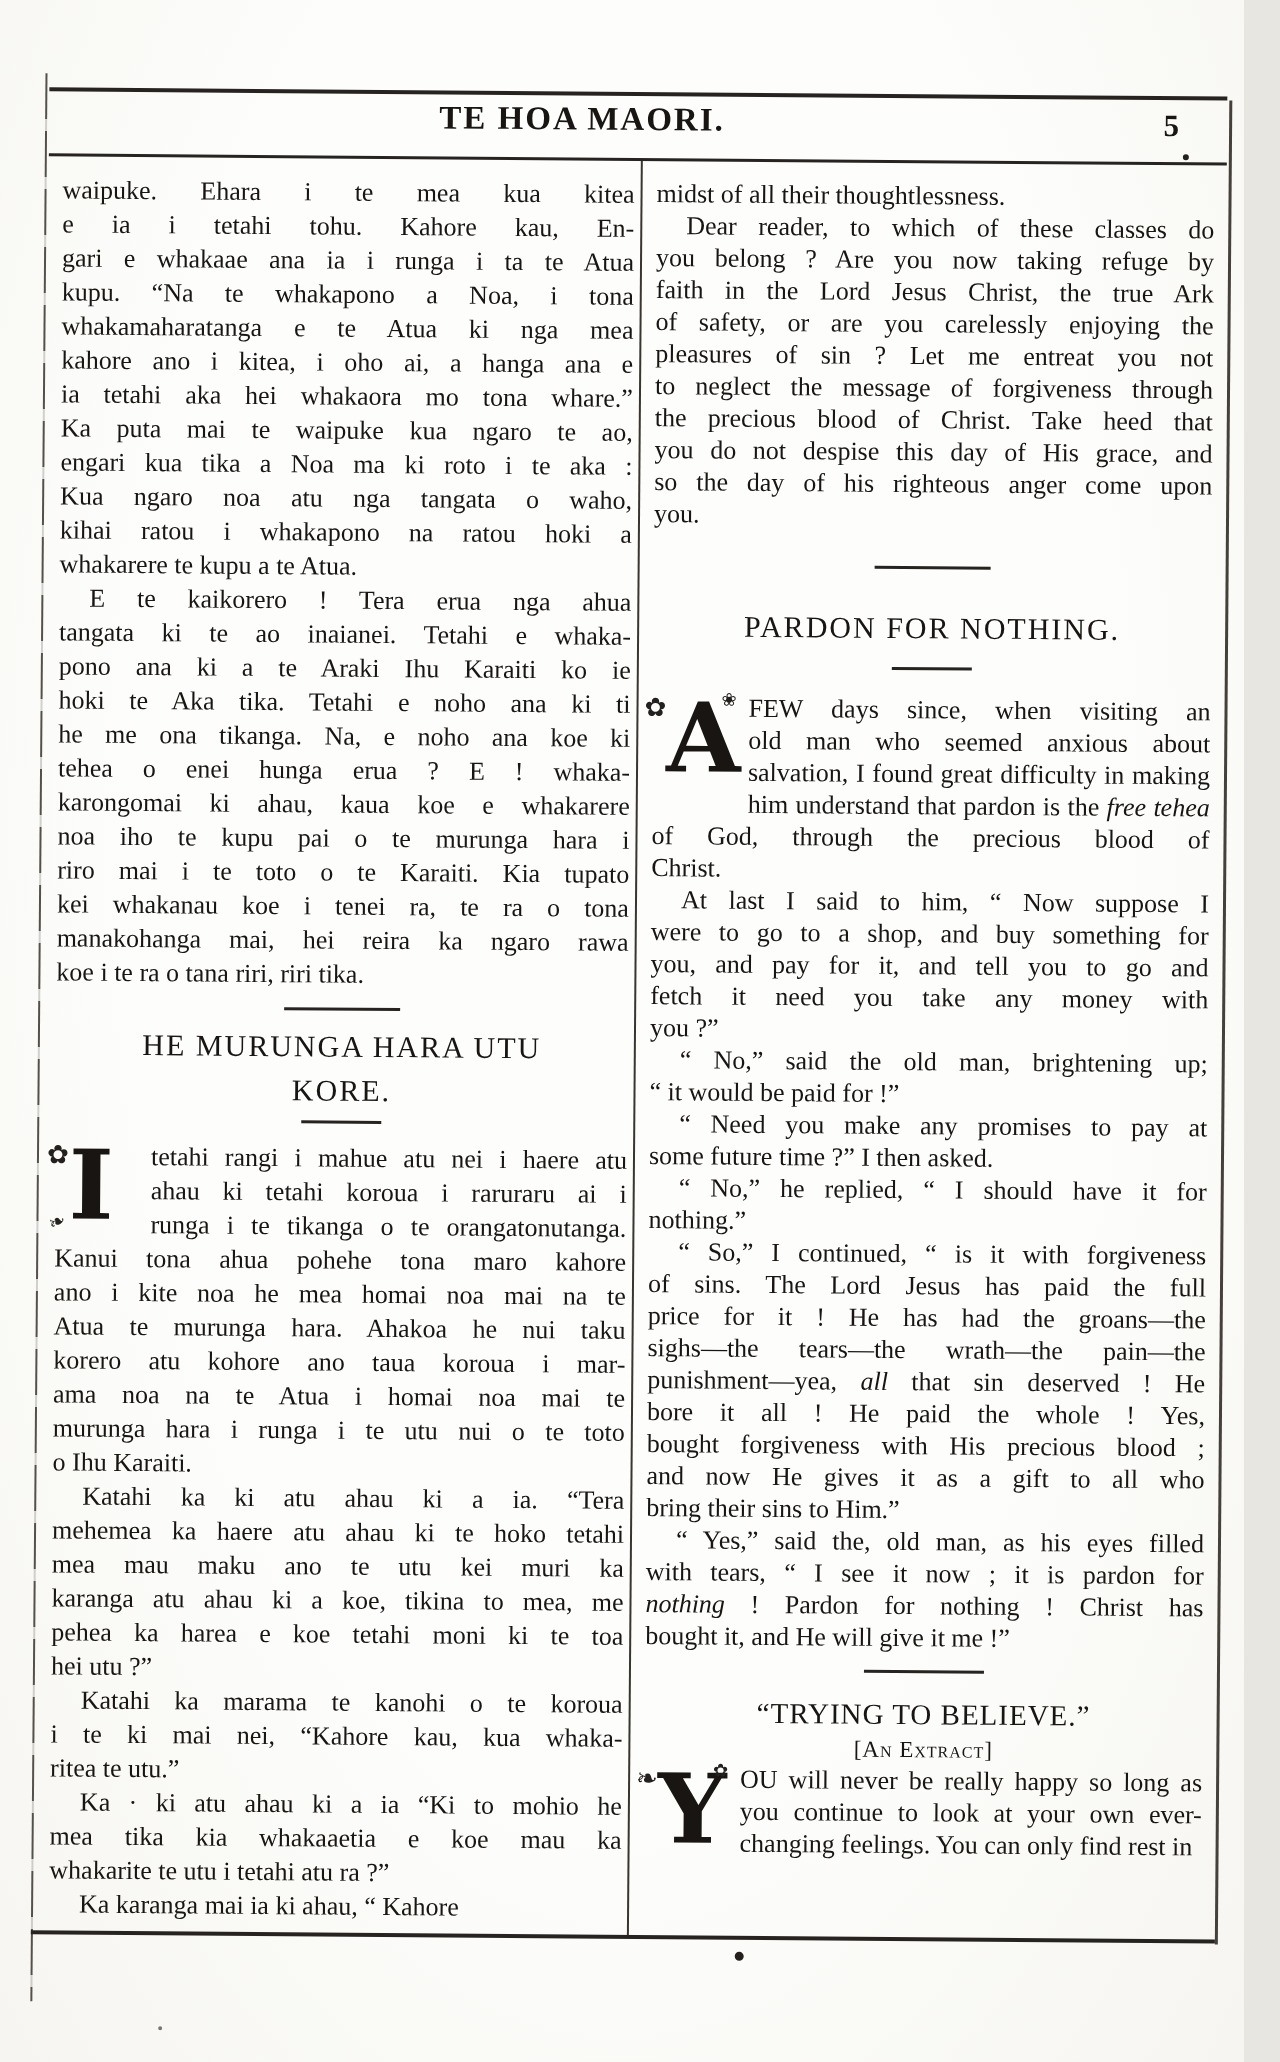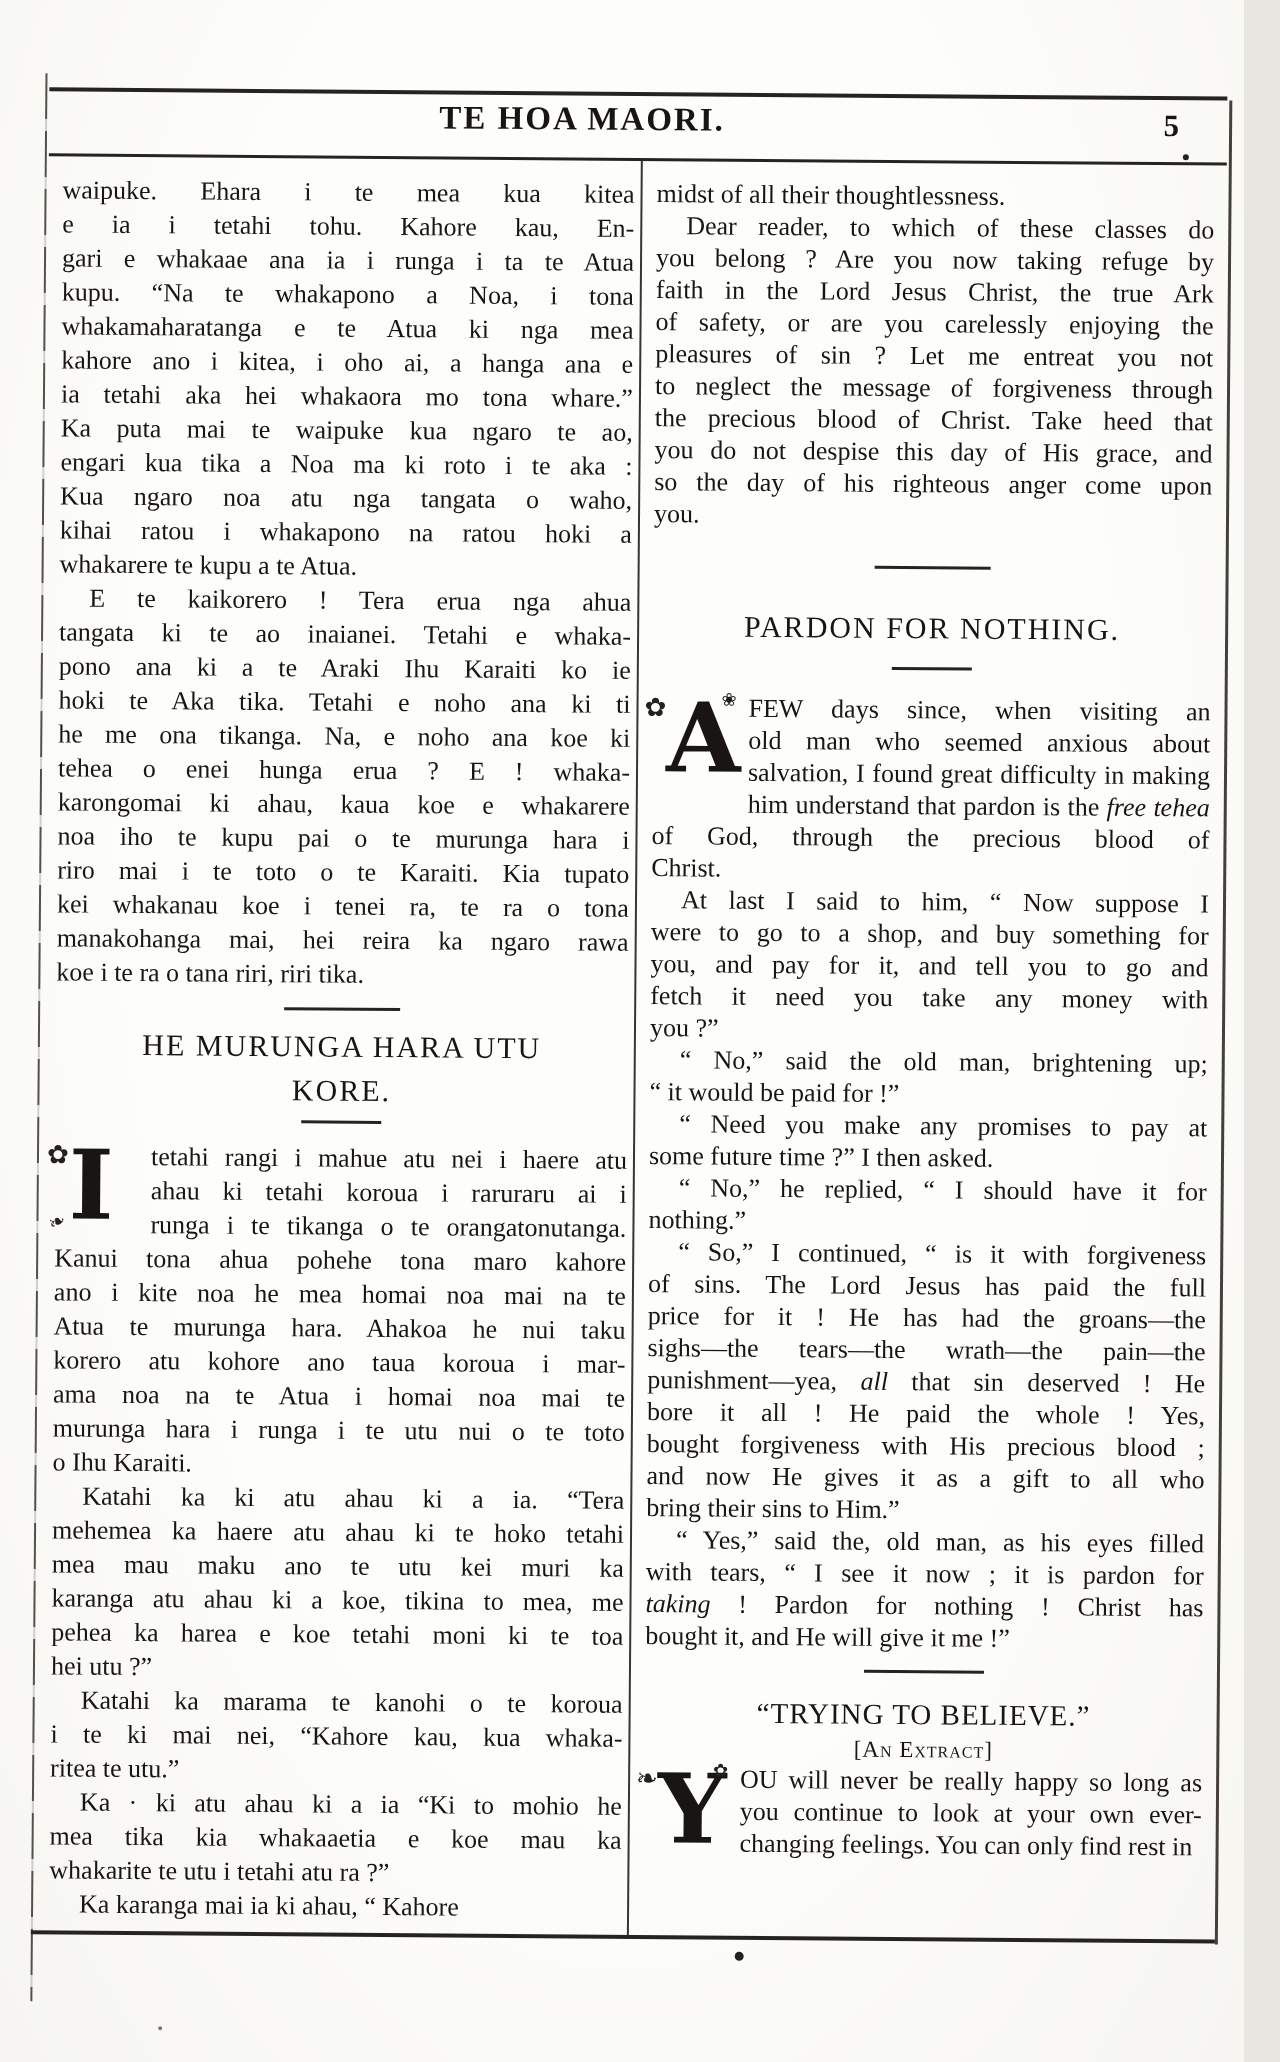--- a/index.html
+++ b/index.html
@@ -216,21 +216,21 @@
           <div class="tline">sighs—the tears—the wrath—the pain—the</div>
           <div class="tline"><span>punishment—yea, </span><em>all</em><span> that sin deserved !  He</span></div>
           <div class="tline">bore  it  all !    He  paid  the  whole !   Yes,</div>
           <div class="tline">bought forgiveness with His precious blood ;</div>
           <div class="tline">and  now  He  gives  it  as a gift to all who</div>
           <div class="tline tlast">bring their sins to Him.”</div>
         </div>
       <div class="para indent">
           <div class="tline">“ Yes,” said the, old man,  as his eyes filled</div>
           <div class="tline">with  tears,  “ I  see it now ;  it is pardon for</div>
-          <div class="tline"><span></span><em>taking</em><span> !   Pardon  for nothing !   Christ has</span></div>
+          <div class="tline"><span></span><em>nothing</em><span> !   Pardon  for nothing !   Christ has</span></div>
           <div class="tline tlast">bought it, and He will give it me !”</div>
         </div>
 
       <div class="sect-rule gap2"></div>
       <div class="heading-single2">“TRYING TO BELIEVE.”</div>
       <div class="extract">[An Extract]</div>
 
       <div class="para">
         <div class="dropcap-wrap">
           <span class="dc-orn orn-tl">❧</span>

